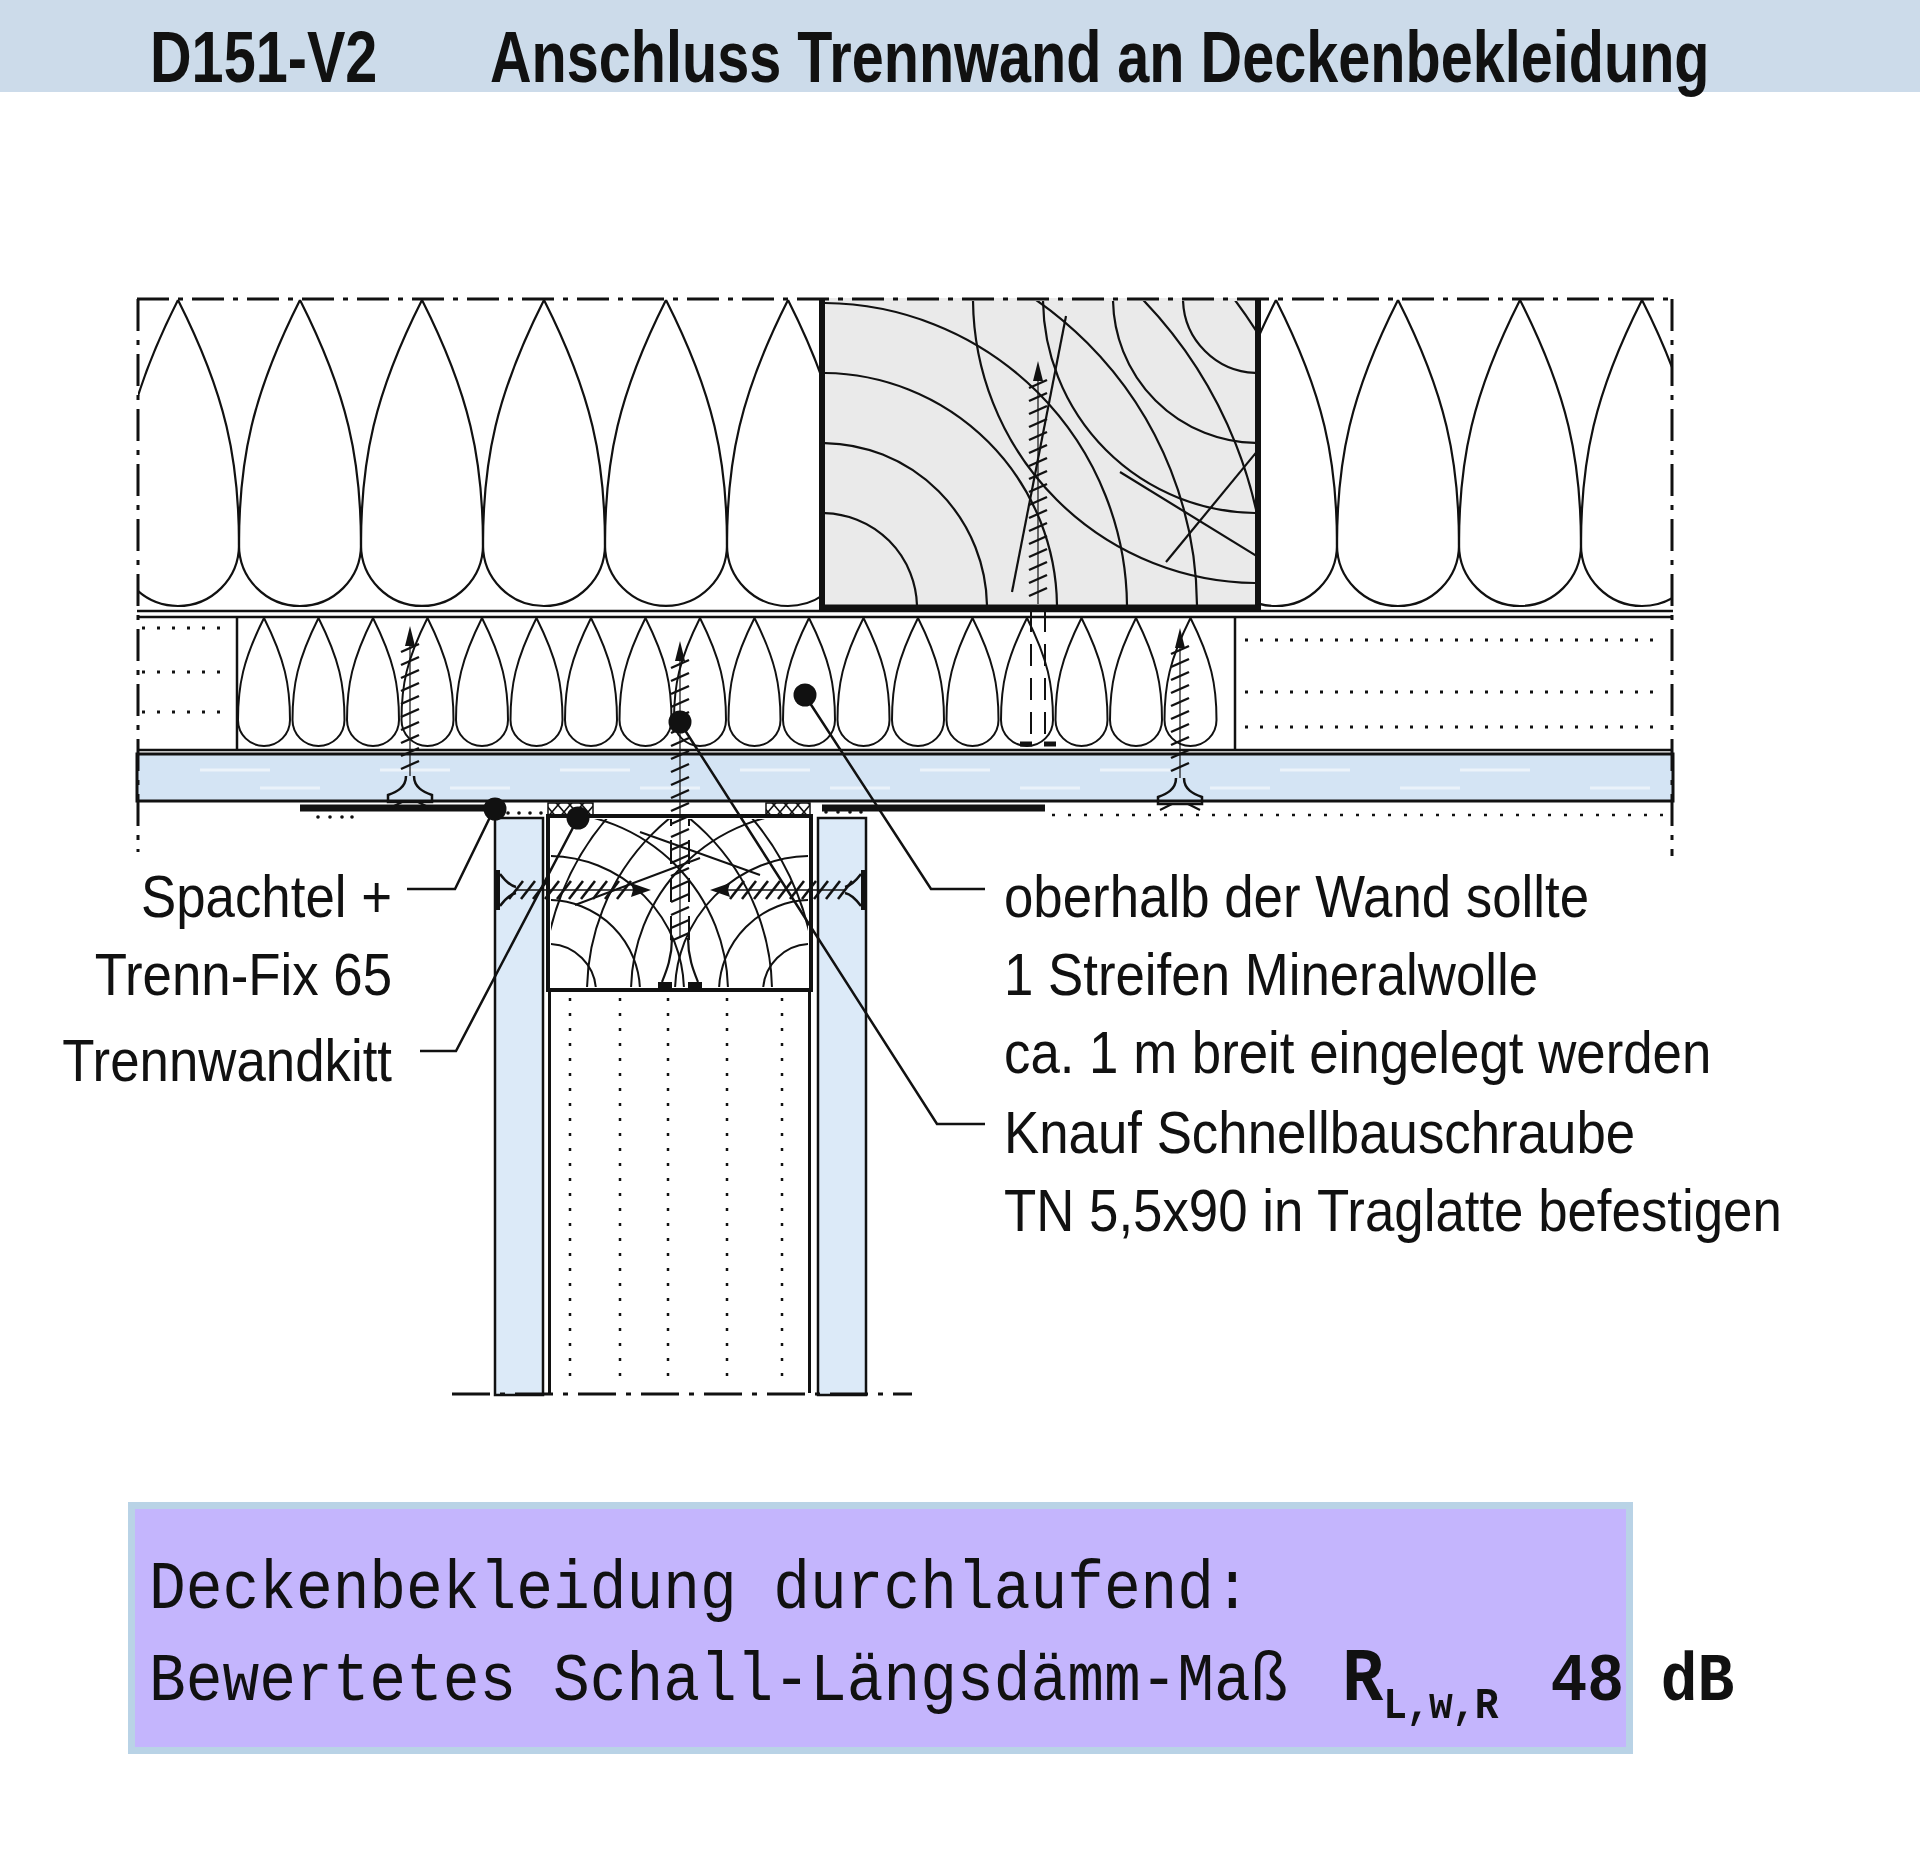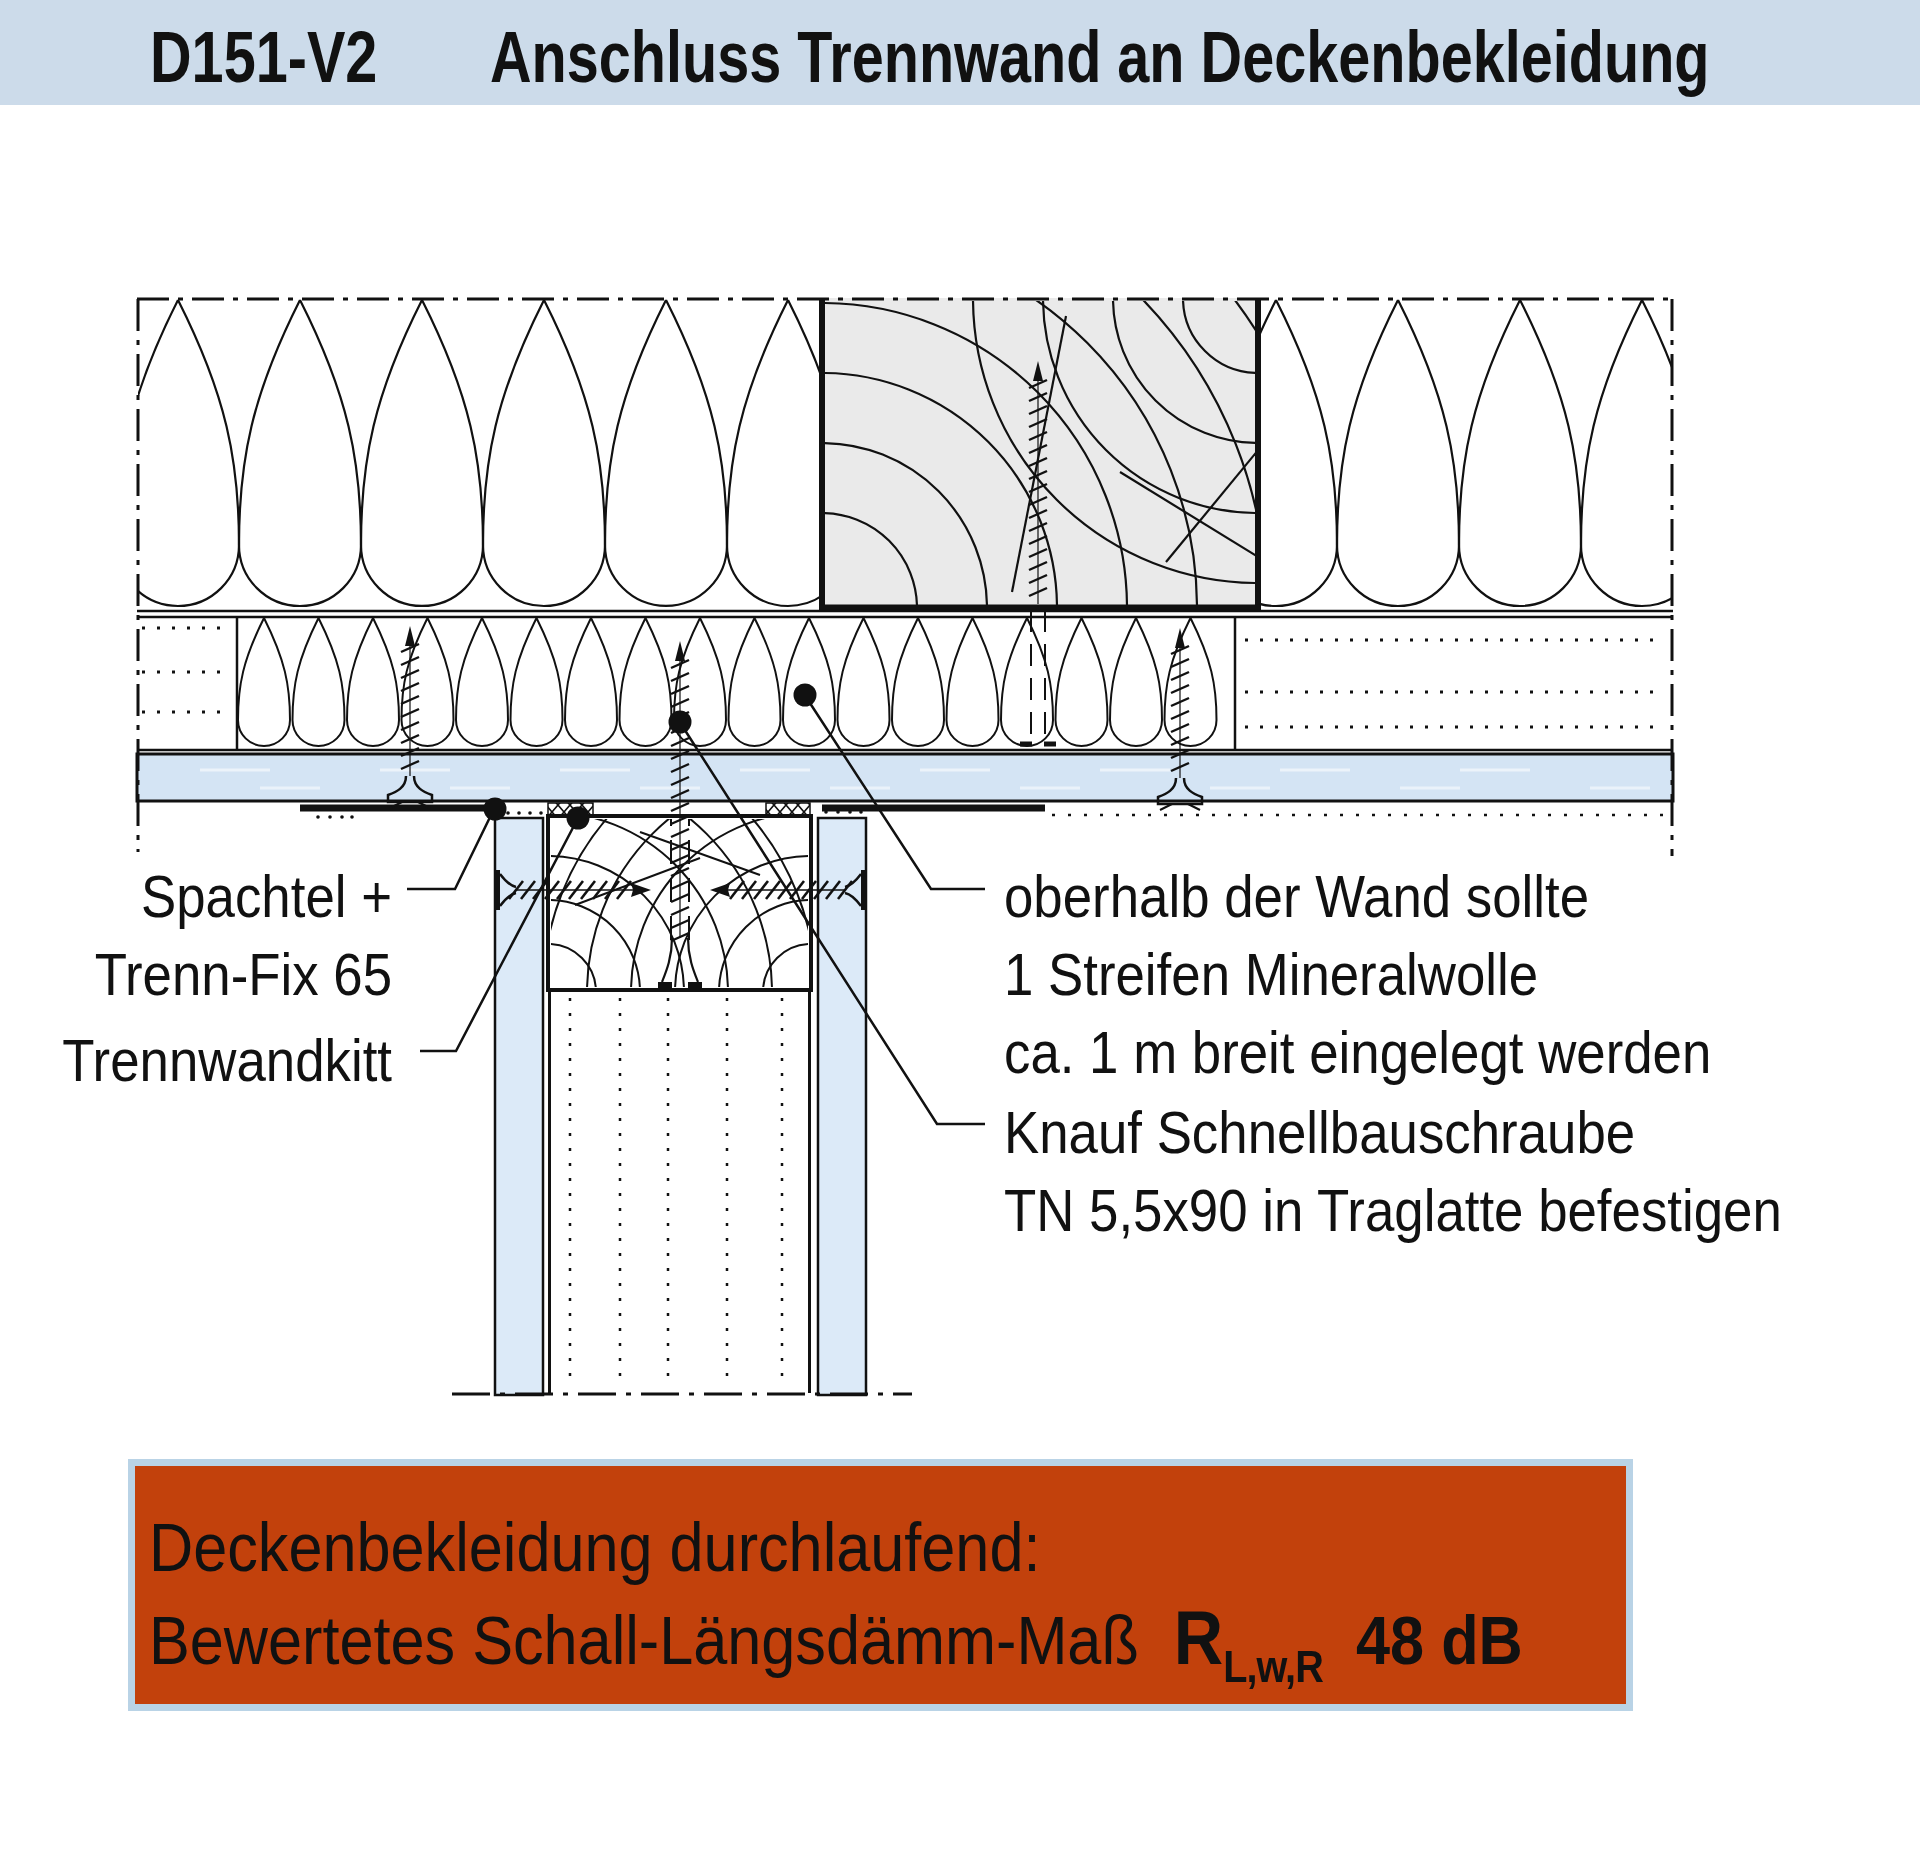--- a/index.html
+++ b/index.html
@@ -2,31 +2,31 @@
 <html style="--header-bg: #ccdbea; --panel-blue: #d4e4f4; --board-blue: #dceaf8; --beam-gray: #eaeaea; --box-border: #b9d3e6; --ink: #111111;"><head>
 <meta charset="utf-8">
 <style>
   :root{
     --header-bg:#ccdbea; --panel-blue:#d4e4f4; --board-blue:#dceaf8;
     --beam-gray:#eaeaea; --box-border:#b9d3e6; --ink:#111111;
   }
   html,body{margin:0;padding:0;background:#ffffff;}
   .page{position:relative;width:1920px;height:1861px;background:#fff;overflow:hidden;
         font-family:"Liberation Sans","DejaVu Sans",sans-serif;color:var(--ink);}
-  .titlebar{position:absolute;left:0;top:0;width:1920px;height:105px;background:var(--header-bg);text-align:right;}
+  .titlebar{position:absolute;left:0;top:0;width:1920px;height:92px;background:var(--header-bg);text-align:right;}
   .titlebar .code{position:absolute;left:150px;top:16px;font-size:72px;font-weight:bold;
         transform:scaleX(.80);transform-origin:left top;white-space:nowrap;}
   .titlebar .title{position:absolute;left:490px;top:16px;font-size:72px;font-weight:bold;
         transform:scaleX(.80);transform-origin:left top;white-space:nowrap;}
   svg.fig{position:absolute;left:0;top:0;}
   .lbl{position:absolute;font-size:60px;line-height:78px;white-space:nowrap;}
   .lbl.left{width:392px;text-align:right;transform:scaleX(.88);transform-origin:right top;}
   .lbl.right{transform:scaleX(.88);transform-origin:left top;}
-  .footerbox{position:absolute;left:128px;top:1459px;width:1491px;height:238px;
-        border:7px solid var(--box-border);background:#c2410c;}
+  .footerbox{position:absolute;left:128px;top:1502px;width:1491px;height:238px;
+        border:7px solid var(--box-border);background:#c4b5fd;font-family:Liberation Mono, monospace;}
   .footerbox .l1{position:absolute;left:14px;top:42px;font-size:68px;transform:scaleX(.90);transform-origin:left top;white-space:nowrap;}
   .footerbox .l2{position:absolute;left:14px;top:128px;font-size:68px;transform:scaleX(.90);transform-origin:left top;white-space:nowrap;}
   .footerbox .rsym{font-weight:bold;font-size:76px;}
   .footerbox .rsub{font-weight:bold;font-size:44px;vertical-align:-18px;letter-spacing:-1px;}
   .footerbox .rval{font-weight:bold;font-size:68px;margin-left:18px;}
 </style>
 </head>
 <body>
 
 <div class="page">

